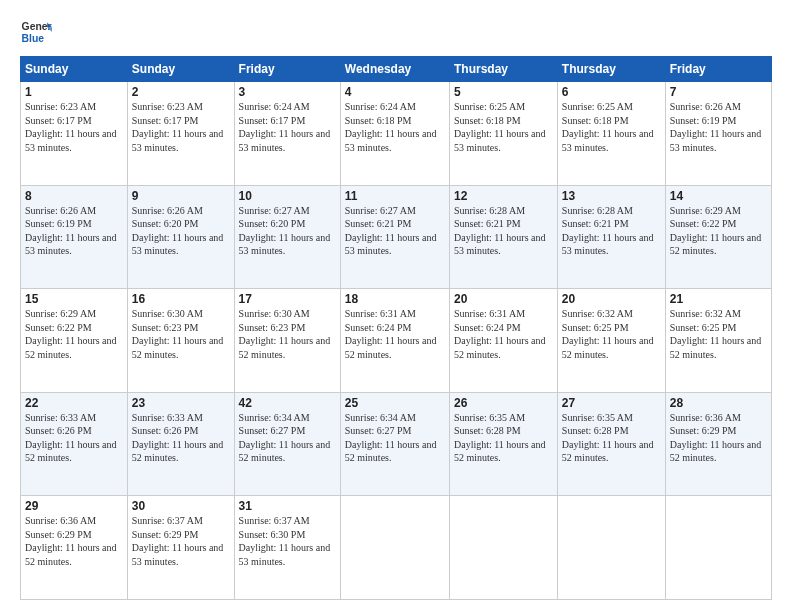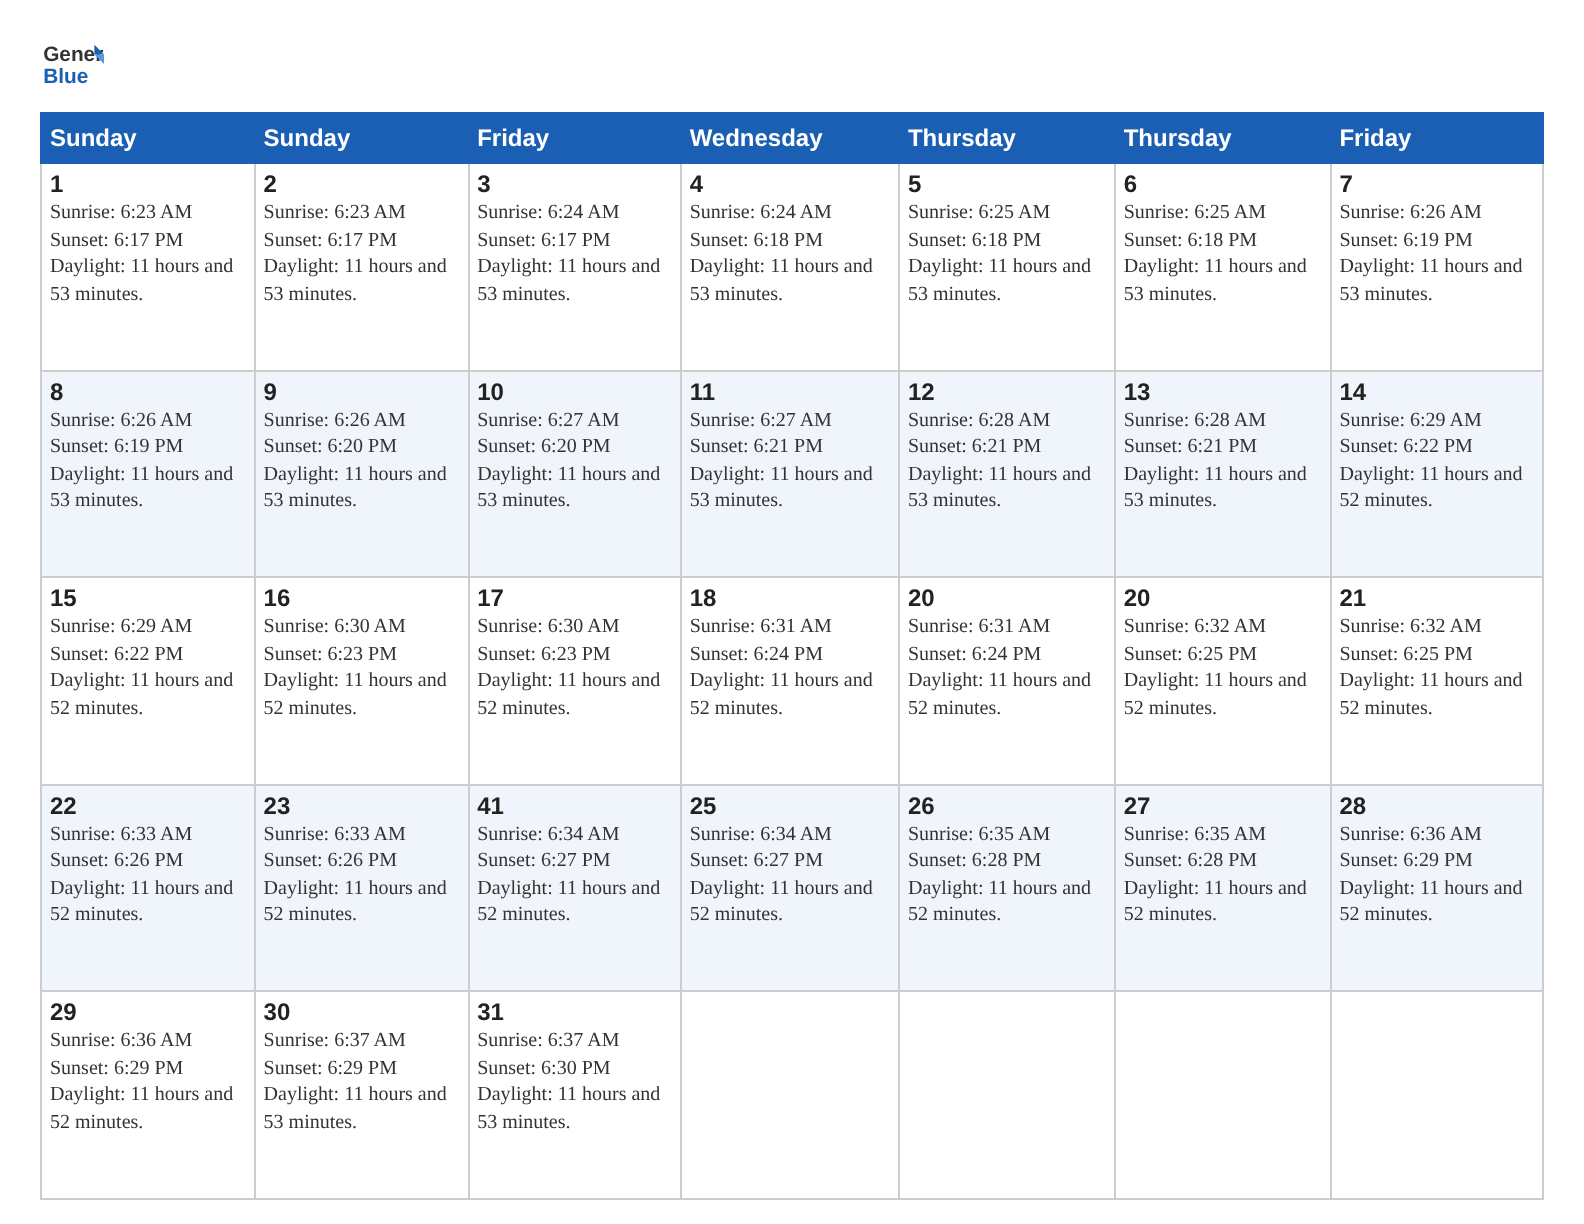--- a/index.html
+++ b/index.html
@@ -168,21 +168,21 @@
           <td><span class="day-num">20</span>
 <span class="day-info">Sunrise: 6:32 AM<br>Sunset: 6:25 PM<br>Daylight: 11 hours and 52 minutes.</span></td>
           <td><span class="day-num">21</span>
 <span class="day-info">Sunrise: 6:32 AM<br>Sunset: 6:25 PM<br>Daylight: 11 hours and 52 minutes.</span></td>
         </tr>
         <tr>
           <td><span class="day-num">22</span>
 <span class="day-info">Sunrise: 6:33 AM<br>Sunset: 6:26 PM<br>Daylight: 11 hours and 52 minutes.</span></td>
           <td><span class="day-num">23</span>
 <span class="day-info">Sunrise: 6:33 AM<br>Sunset: 6:26 PM<br>Daylight: 11 hours and 52 minutes.</span></td>
-          <td><span class="day-num">41</span>
+          <td><span class="day-num">42</span>
 <span class="day-info">Sunrise: 6:34 AM<br>Sunset: 6:27 PM<br>Daylight: 11 hours and 52 minutes.</span></td>
           <td><span class="day-num">25</span>
 <span class="day-info">Sunrise: 6:34 AM<br>Sunset: 6:27 PM<br>Daylight: 11 hours and 52 minutes.</span></td>
           <td><span class="day-num">26</span>
 <span class="day-info">Sunrise: 6:35 AM<br>Sunset: 6:28 PM<br>Daylight: 11 hours and 52 minutes.</span></td>
           <td><span class="day-num">27</span>
 <span class="day-info">Sunrise: 6:35 AM<br>Sunset: 6:28 PM<br>Daylight: 11 hours and 52 minutes.</span></td>
           <td><span class="day-num">28</span>
 <span class="day-info">Sunrise: 6:36 AM<br>Sunset: 6:29 PM<br>Daylight: 11 hours and 52 minutes.</span></td>
         </tr>

